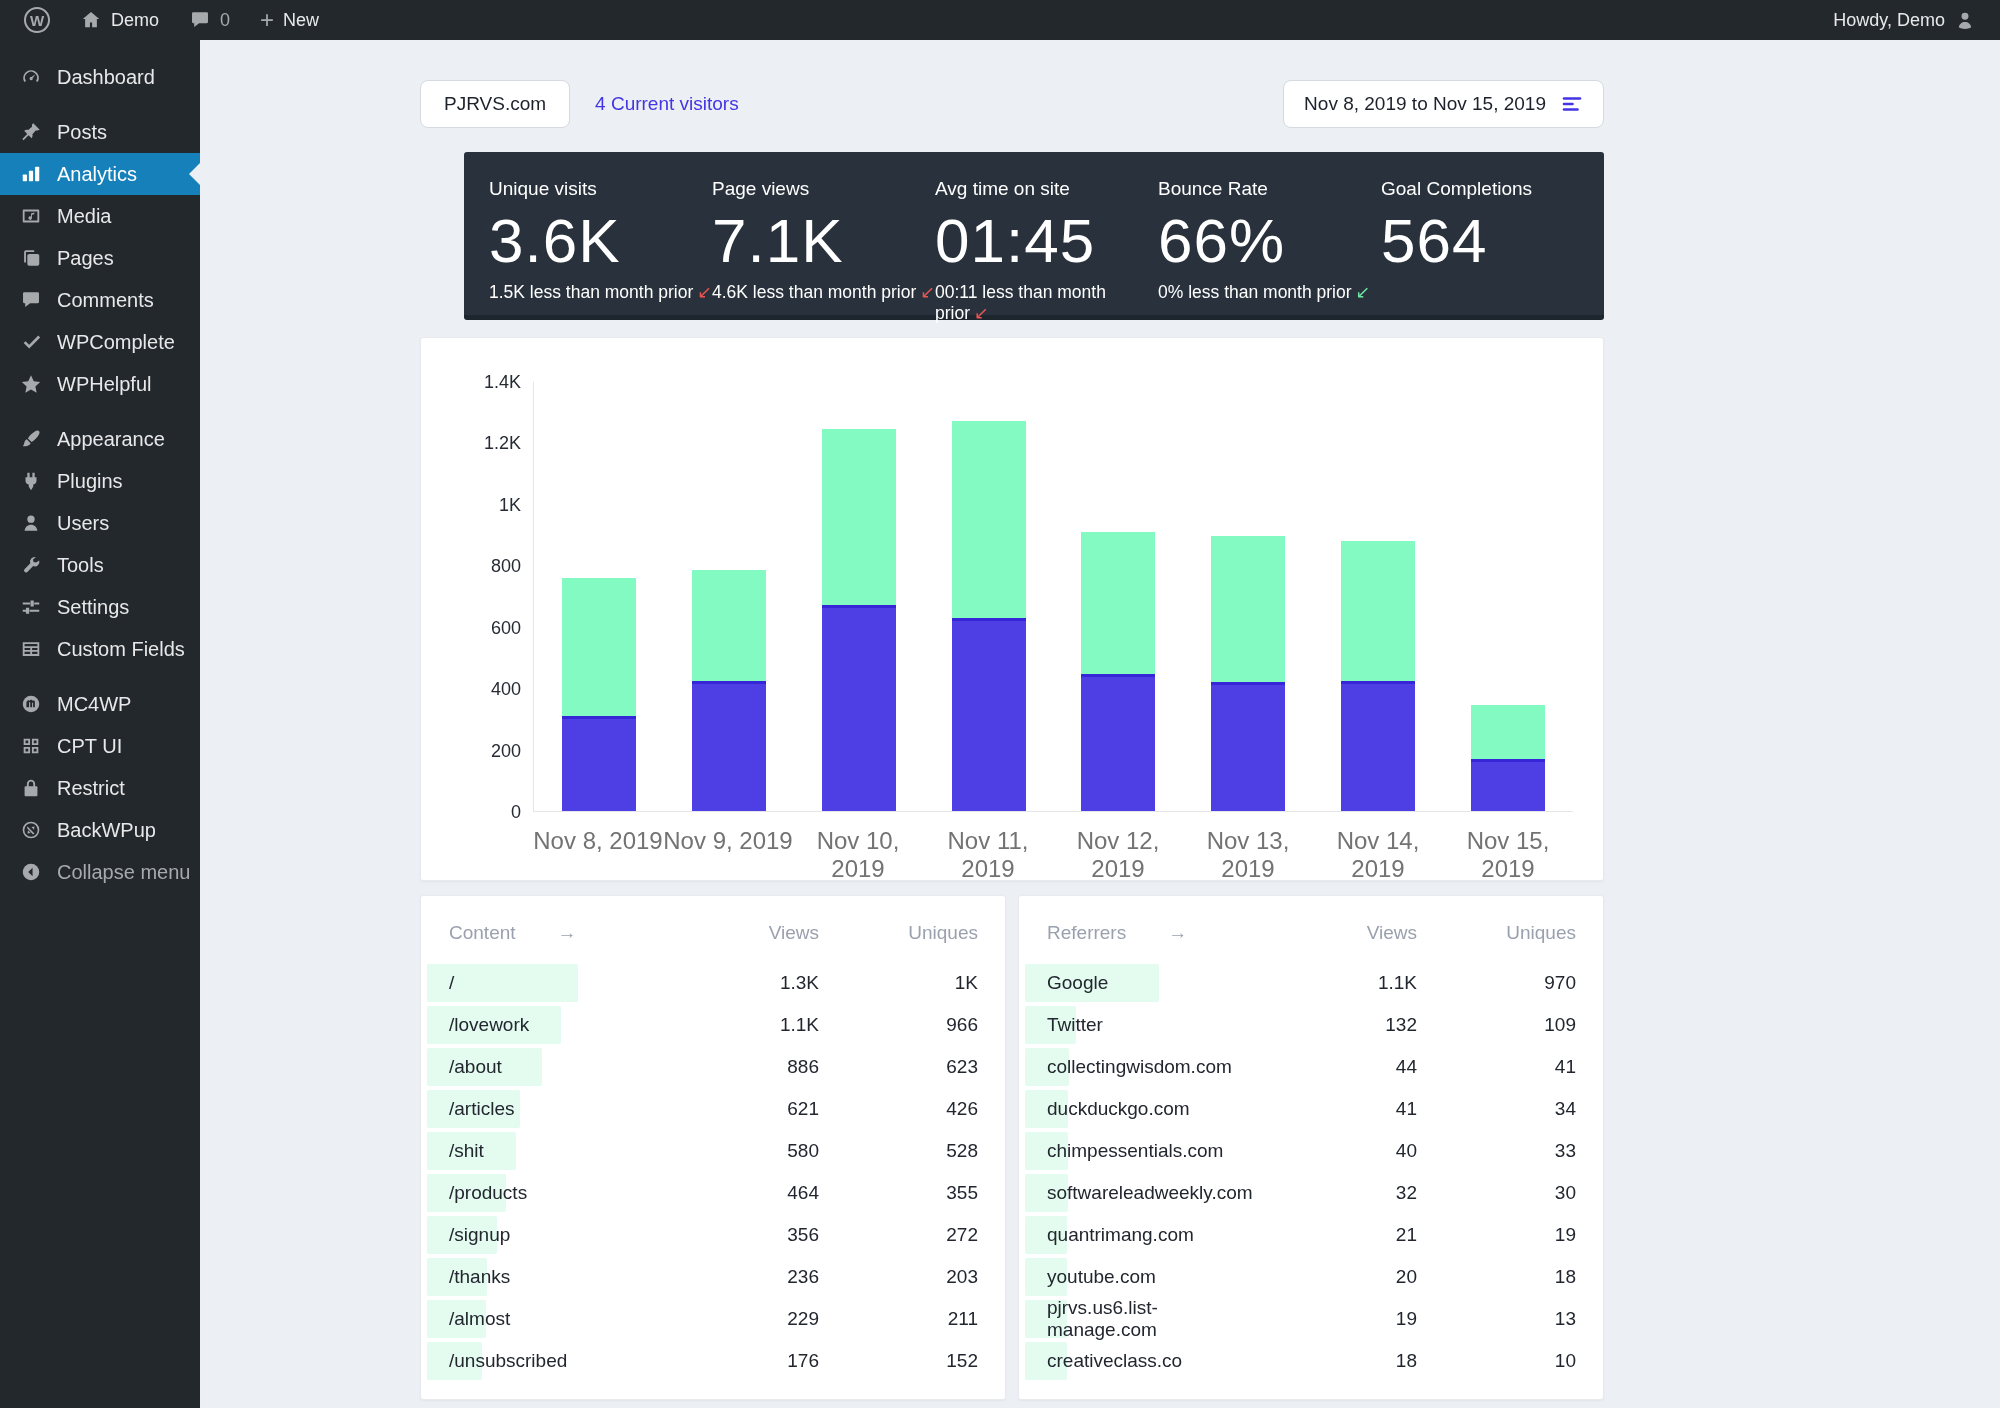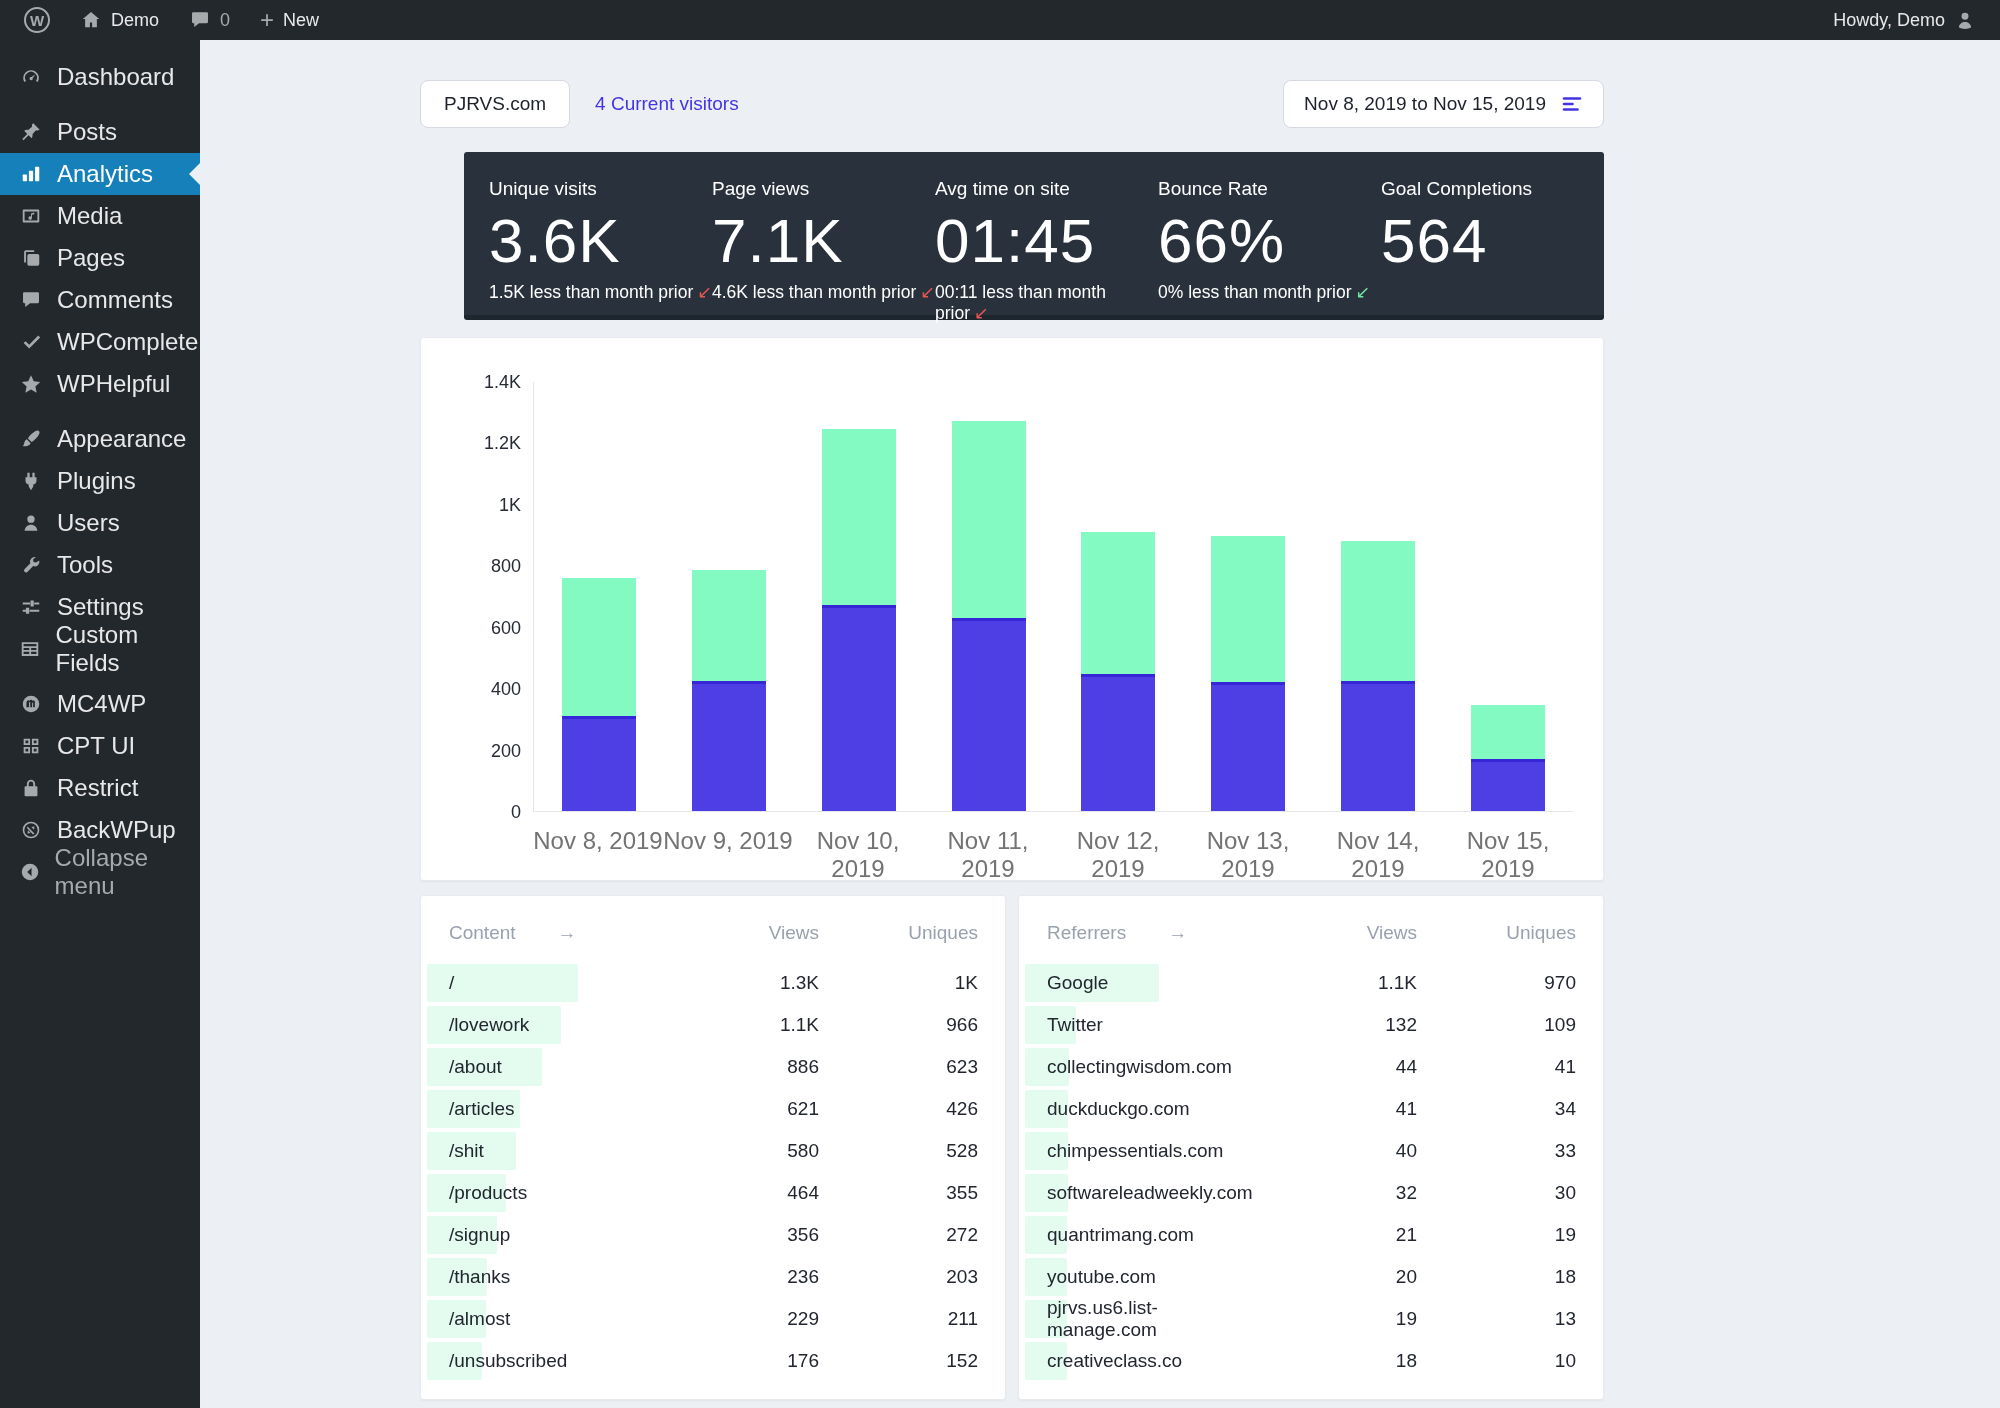--- a/index.html
+++ b/index.html
@@ -15,21 +15,21 @@
   .ab-ic svg { width:22px; height:22px; }
   .wplogo { width:26px; height:26px; border:2px solid #a7aaad; border-radius:50%; color:#a7aaad;
     font-weight:bold; font-size:15px; display:flex; align-items:center; justify-content:center; }
   .ab-count { color:#a7aaad; }
   .ab-plus { font-size:24px; font-weight:400; color:#a7aaad; line-height:1; }
   .ab-right { margin-left:auto; padding-right:24px; display:flex; align-items:center; }
 
   
   #sidebar { position:absolute; top:40px; left:0; width:200px; height:1368px; background:#23282d; padding-top:16px; }
   .menu-item { display:flex; align-items:center; gap:13px; height:42px; padding-left:18px;
-    font-size:24px; color:#e8e8e9; position:relative; cursor:pointer; }
+    font-size:20px; color:#e8e8e9; position:relative; cursor:pointer; }
   .menu-item .mi { width:26px; display:flex; justify-content:center; color:#a7aaad; }
   .menu-item .mi svg { width:22px; height:22px; }
   .menu-item.active { background:#1580b9; color:#fff; }
   .menu-item.active .mi { color:#fff; }
   .menu-item.active::after { content:""; position:absolute; right:0; top:50%; transform:translateY(-50%);
     border:11px solid transparent; border-right-color:#eceff3; border-left-width:0; }
   .sb-gap { height:13px; }
   .menu-item.collapse { color:#a7aaad; }
 
   

